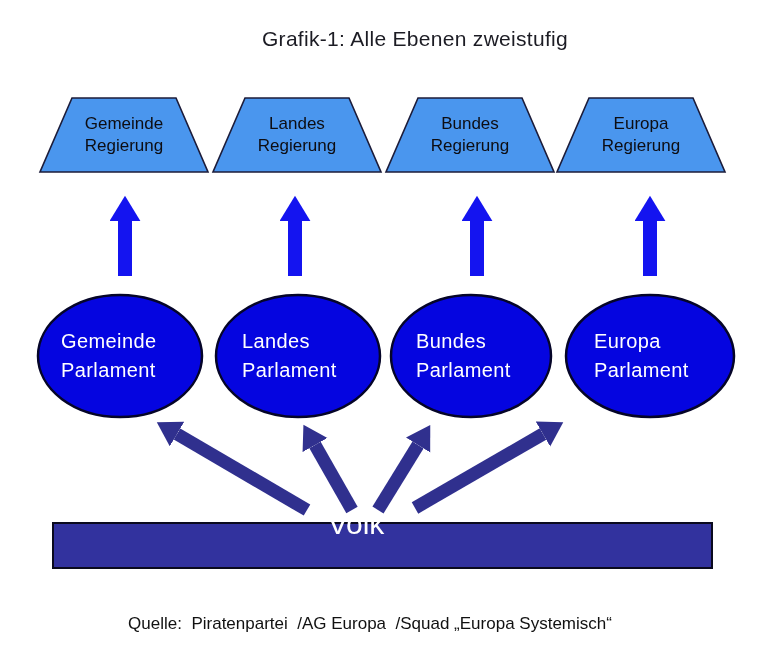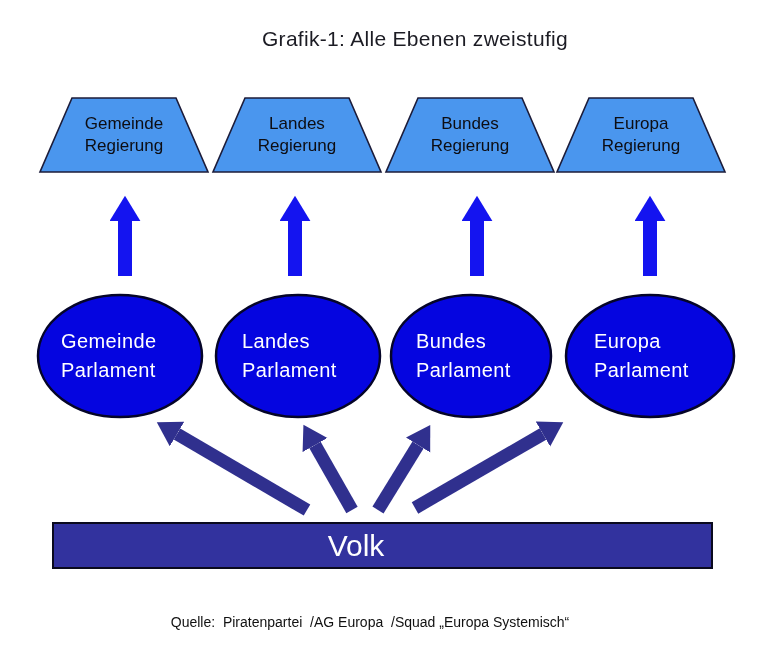--- a/index.html
+++ b/index.html
@@ -16,26 +16,26 @@
     position:absolute;top:113px;transform:translateX(-50%);
     text-align:center;font-size:17px;line-height:22px;color:var(--gov-text);
   }
   .gov-label span{display:block;}
   .parl-label{
     position:absolute;top:327px;text-align:left;
     font-size:20px;line-height:29px;color:var(--parliament-text);letter-spacing:.4px;
   }
   .parl-label span{display:block;}
   .volk-label{
-    position:absolute;left:53px;top:523px;width:606px;height:45px;line-height:45px;
+    position:absolute;left:53px;top:501px;width:606px;height:45px;line-height:45px;
     text-align:center;font-size:30px;color:var(--volk-text);
   }
   .caption{
     position:absolute;left:0;top:614px;width:740px;text-align:center;
-    font-size:14px;color:var(--caption-color);white-space:pre;
+    font-size:17px;color:var(--caption-color);white-space:pre;
   }
   .trap{fill:var(--trapezoid-fill);stroke:var(--trapezoid-stroke);stroke-width:1.6;}
   .uparrow{stroke:var(--up-arrow-fill);stroke-width:14;fill:none;}
   .diag{stroke:var(--diagonal-arrow-fill);stroke-width:13;fill:none;}
   .parl-ellipse{fill:var(--ellipse-fill);stroke:var(--ellipse-stroke);stroke-width:2.5;}
   .volk-rect{fill:var(--volk-fill);stroke:var(--volk-stroke);stroke-width:2;}
   .head-blue{fill:var(--up-arrow-fill);}
   .head-navy{fill:var(--diagonal-arrow-fill);}
 </style>
 </head>

